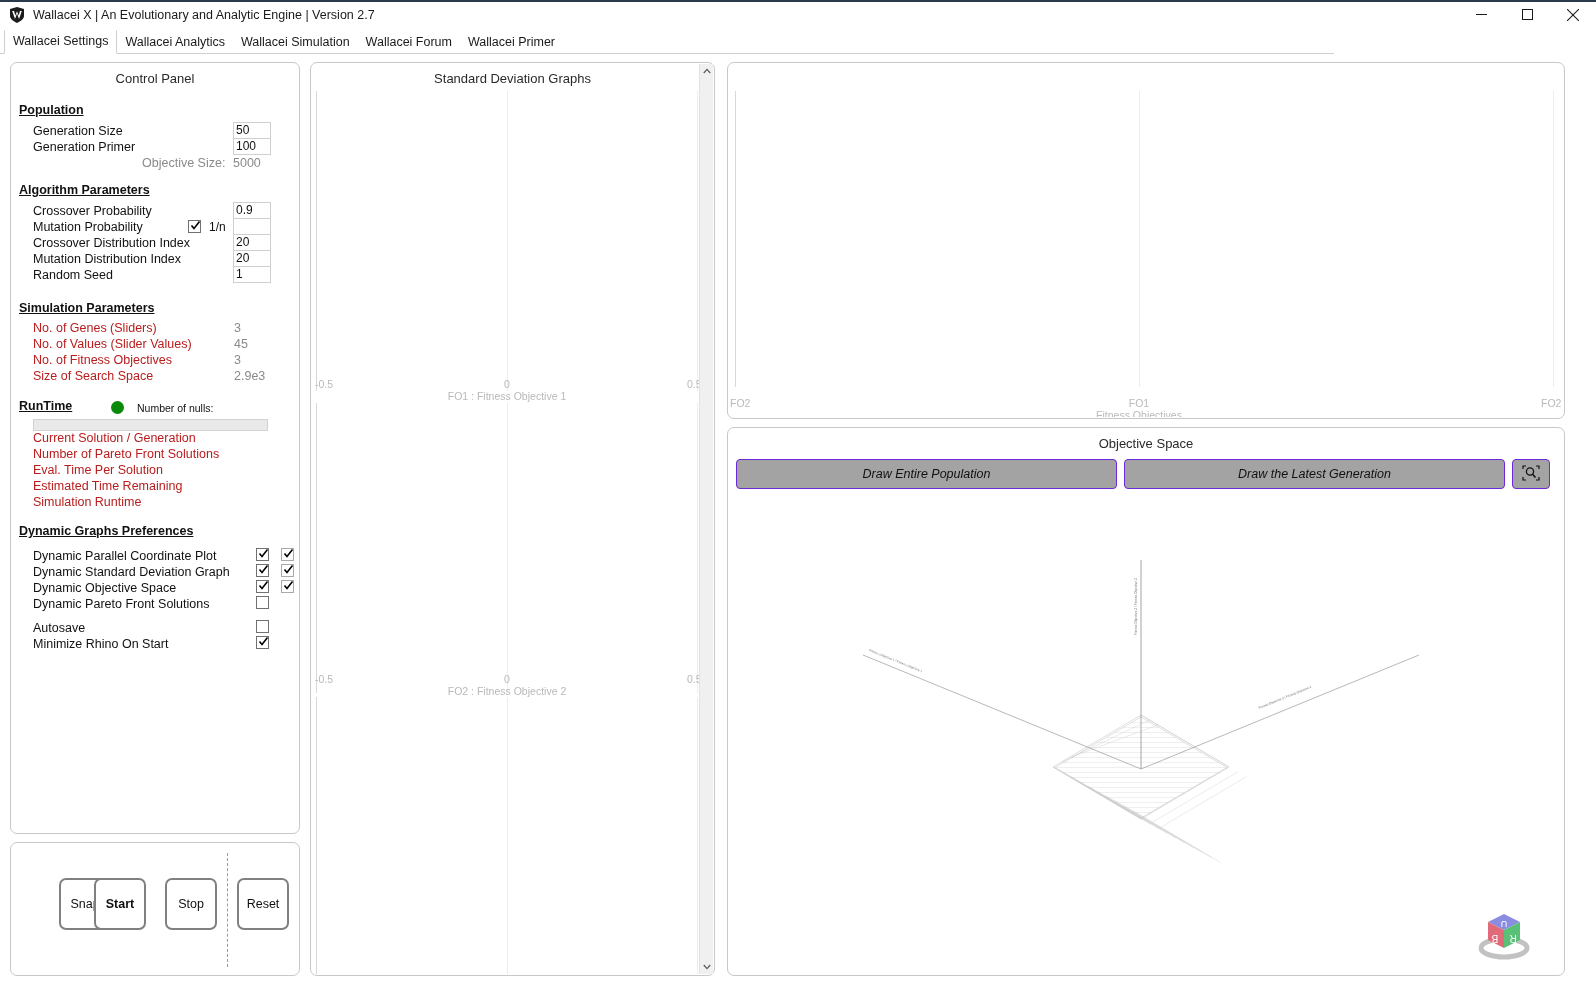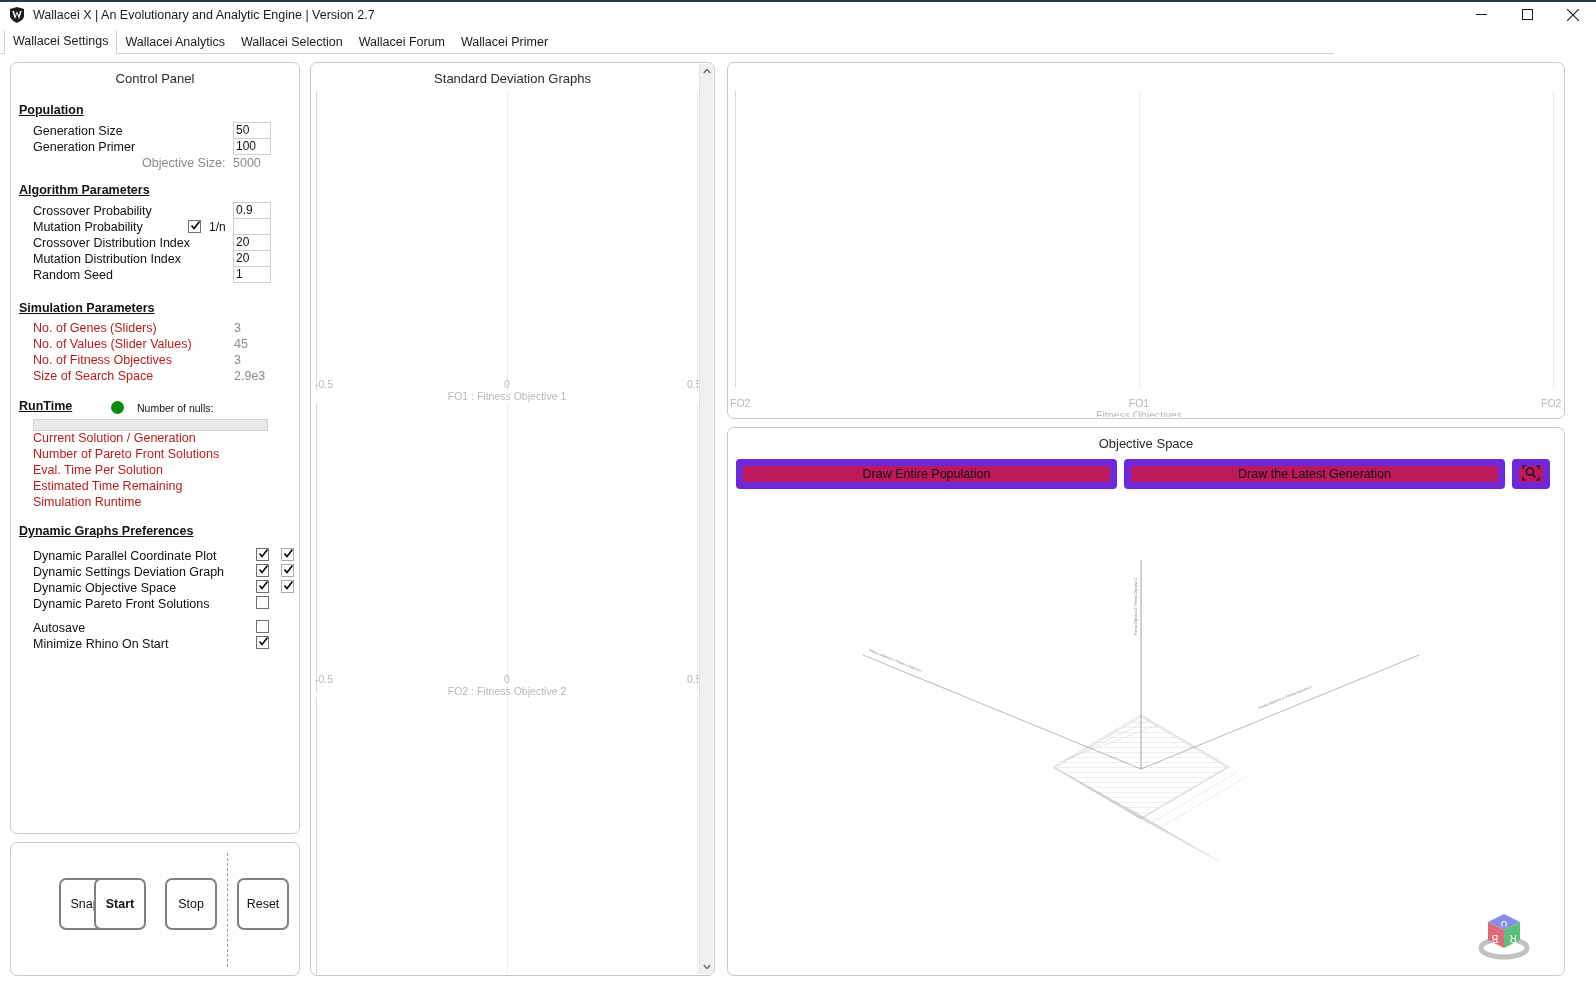--- a/index.html
+++ b/index.html
@@ -159,23 +159,23 @@
     position:absolute; left:0; width:14px; top:14px; height:0px; background:#cdcdcd;
   }
 
   
   #pcp-panel { left: 727px; top: 62px; width: 838px; height: 357px; }
   .pcp-canvas { position: absolute; left: 1px; top: 28px; right: 1px; bottom: 1px; overflow:hidden;}
 
   
   #os-panel { left: 727px; top: 427px; width: 838px; height: 549px; }
   .obtn {
-    position: absolute; height: 30px; border: 7px solid #6d28d9; border-radius: 4px;
-    background: #be185d; font-size: 12.5px; color: #111;
-    display:flex; align-items:center; justify-content:center;
+    position: absolute; height: 30px; border: 1px solid #6d28d9; border-radius: 4px;
+    background: #a3a3a3; font-size: 12.5px; color: #111;
+    display:flex; align-items:center; justify-content:center;font-style:italic;
   }
   .obtn.icon { width: 38px; }
   .os-canvas { position:absolute; left:1px; top:72px; right:1px; bottom:1px; overflow:hidden; }
   .navcube { position:absolute; right: 26px; bottom: 12px; width: 66px; height: 58px; }
 </style>
 </head>
 <body>
 
 <div id="titlebar">
   <div id="titlebar-topline"></div>
@@ -202,21 +202,21 @@
           <line x1="0" y1="0" x2="12" y2="12" stroke="#1a1a1a" stroke-width="1.1"></line>
           <line x1="12" y1="0" x2="0" y2="12" stroke="#1a1a1a" stroke-width="1.1"></line>
         </svg>
     </span>
   </span>
 </div>
 
 <div id="tabstrip">
   <div class="tab active">Wallacei Settings</div>
   <div class="tab">Wallacei Analytics</div>
-  <div class="tab">Wallacei Selection</div>
+  <div class="tab">Wallacei Simulation</div>
   <div class="tab">Wallacei Forum</div>
   <div class="tab">Wallacei Primer</div>
 </div>
 
 <div class="group" id="control-panel">
   <div class="group-title">Control Panel</div>
   <div class="cp-body">
 
     <div class="section-head" style="left:8px; top:10px;">Population</div>
     <div class="row-label" style="left:22px; top:31px;">Generation Size</div>
@@ -280,21 +280,21 @@
         </span>
     </div>
     <div class="cb light" style="left:270px; top:455px;">
       <span class="tick">
           <svg width="11" height="11" viewBox="0 0 11 11">
             <polyline points="1.5,5.5 4,8.5 9.5,1.5" fill="none" stroke="#000" stroke-width="1.6"></polyline>
           </svg>
         </span>
     </div>
 
-    <div class="row-label" style="left:22px; top:472px;">Dynamic Settings Deviation Graph</div>
+    <div class="row-label" style="left:22px; top:472px;">Dynamic Standard Deviation Graph</div>
     <div class="cb" style="left:245px; top:471px;">
       <span class="tick">
           <svg width="11" height="11" viewBox="0 0 11 11">
             <polyline points="1.5,5.5 4,8.5 9.5,1.5" fill="none" stroke="#000" stroke-width="1.6"></polyline>
           </svg>
         </span>
     </div>
     <div class="cb light" style="left:270px; top:471px;">
       <span class="tick">
           <svg width="11" height="11" viewBox="0 0 11 11">

